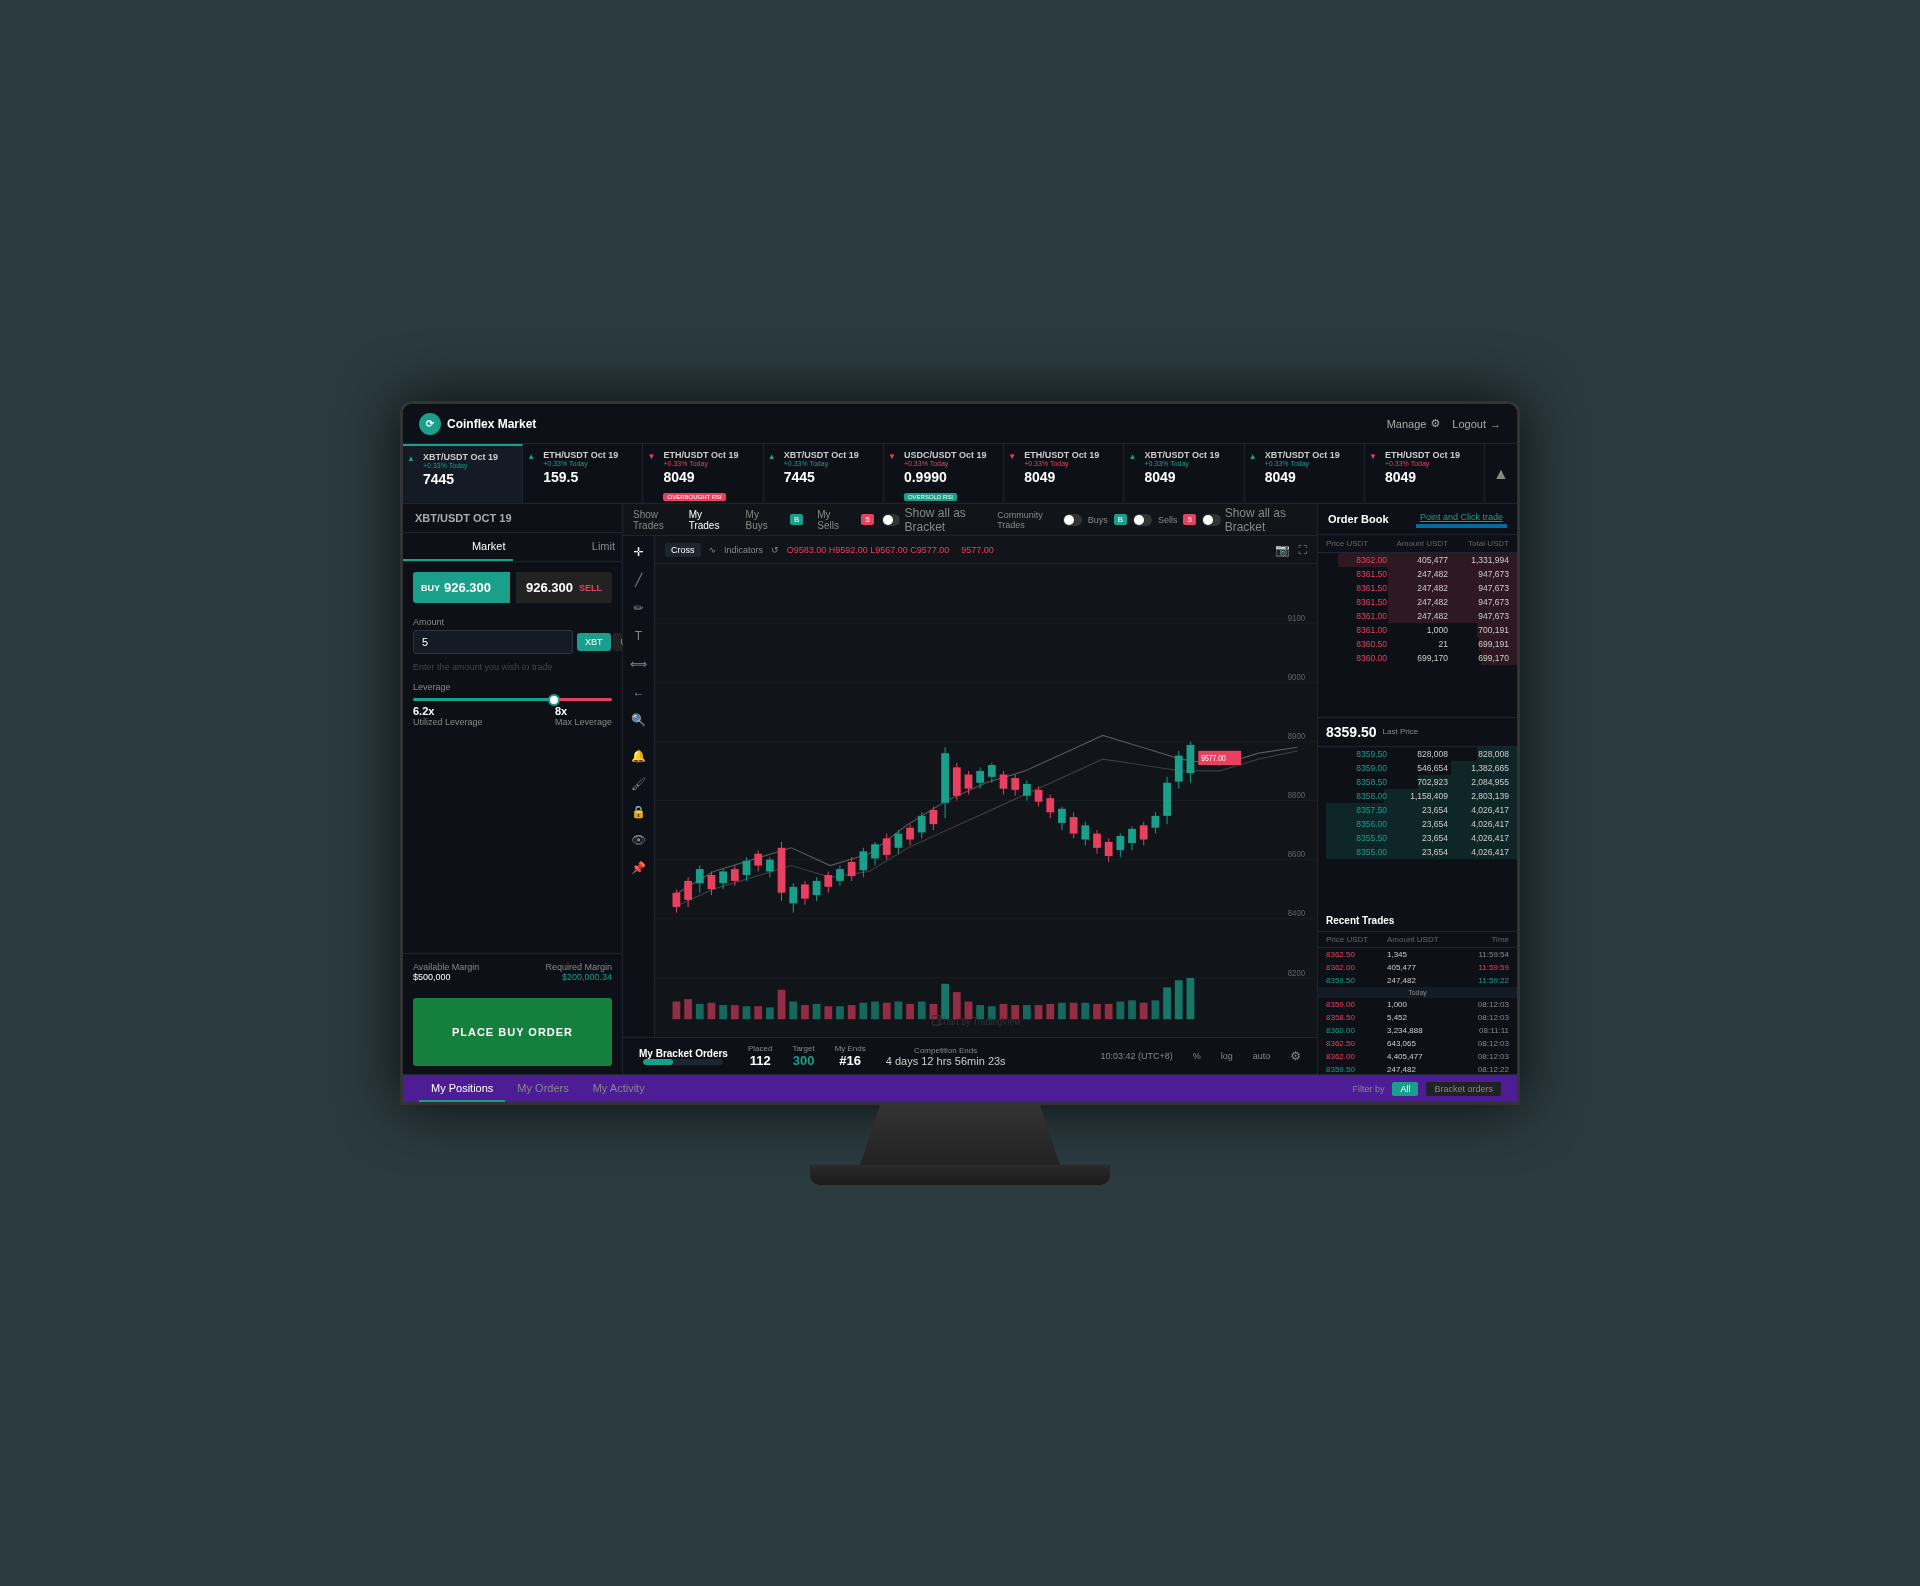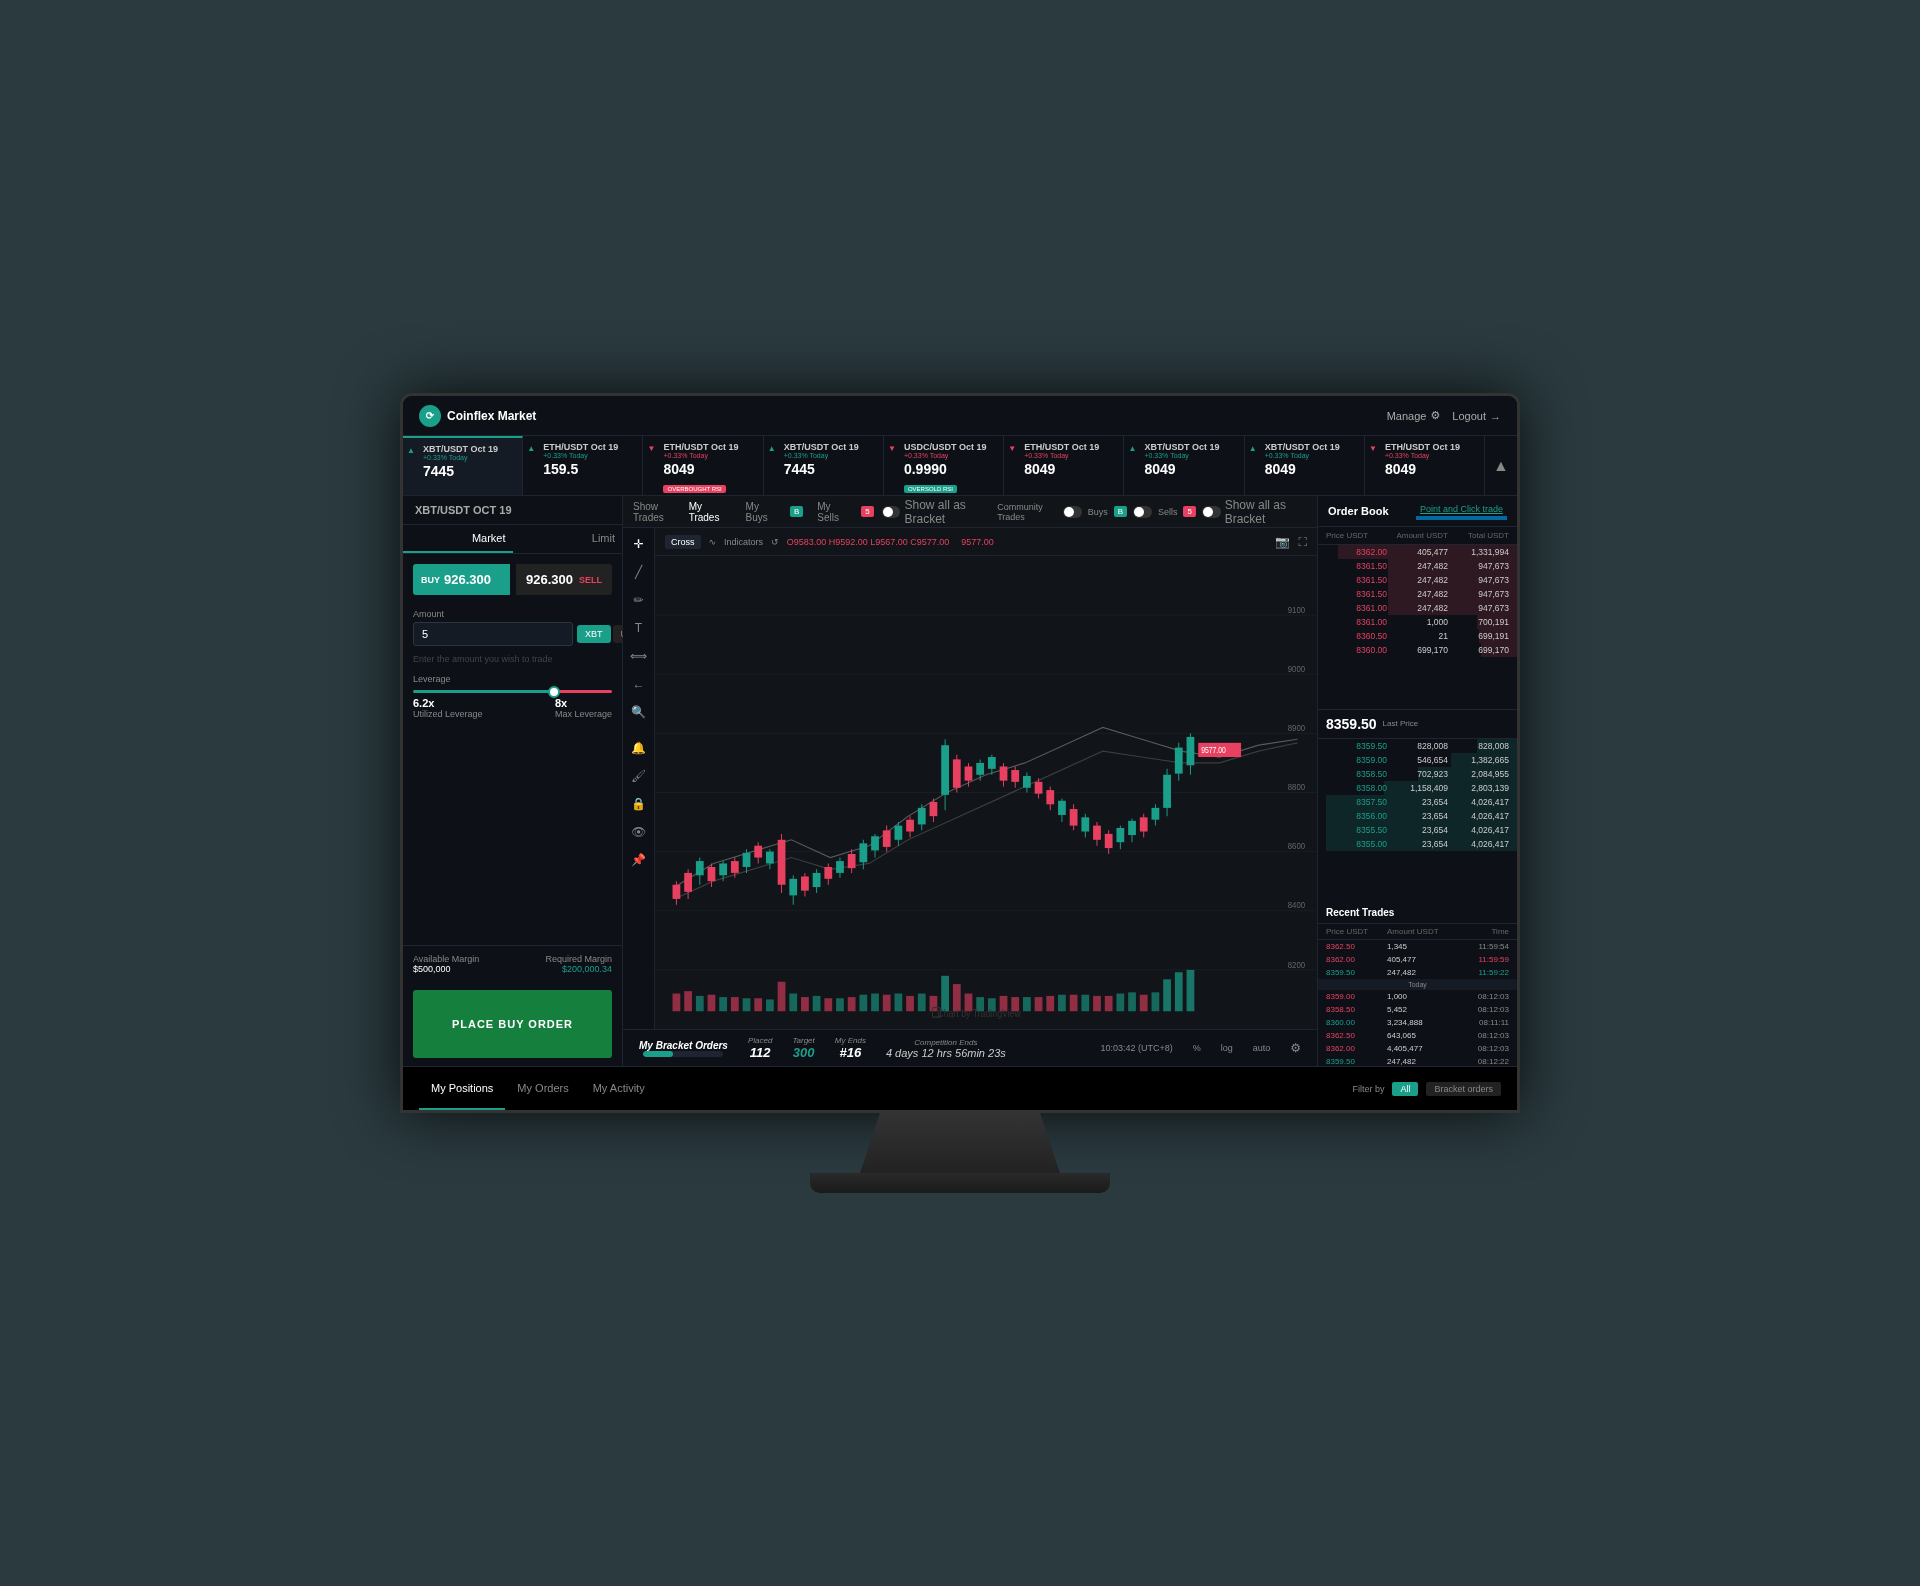--- a/index.html
+++ b/index.html
@@ -467,36 +467,36 @@
       height: 6px;
       background: #1e2530;
       border-radius: 3px;
       overflow: hidden;
     }
     .bracket-progress-fill {
       height: 100%;
       background: #1a9f8a;
       border-radius: 3px;
     }
-    .bracket-stat { display: flex; flex-direction: column; align-items: center; font-style: italic; }
+    .bracket-stat { display: flex; flex-direction: column; align-items: center; }
     .bracket-stat-label { font-size: 8px; color: #888; }
     .bracket-stat-val { font-size: 13px; color: #fff; font-weight: 700; }
     .bracket-stat-val.highlight { color: #1a9f8a; }
     .bracket-timer { font-size: 11px; color: #ccc; }
     .spacer-flex { flex: 1; }
     .chart-time-display { font-size: 9px; color: #888; }
 
     
     .bottom-tabs {
-      background: #000000;
+      background: #4c1d95;
       border-top: 1px solid #1e2530;
       display: flex;
       align-items: center;
       padding: 0 16px;
-      height: 44px;
+      height: 28px;
     }
     .bottom-tab {
       font-size: 11px;
       color: #888;
       padding: 0 12px;
       height: 100%;
       display: flex;
       align-items: center;
       cursor: pointer;
       border-bottom: 2px solid transparent;

